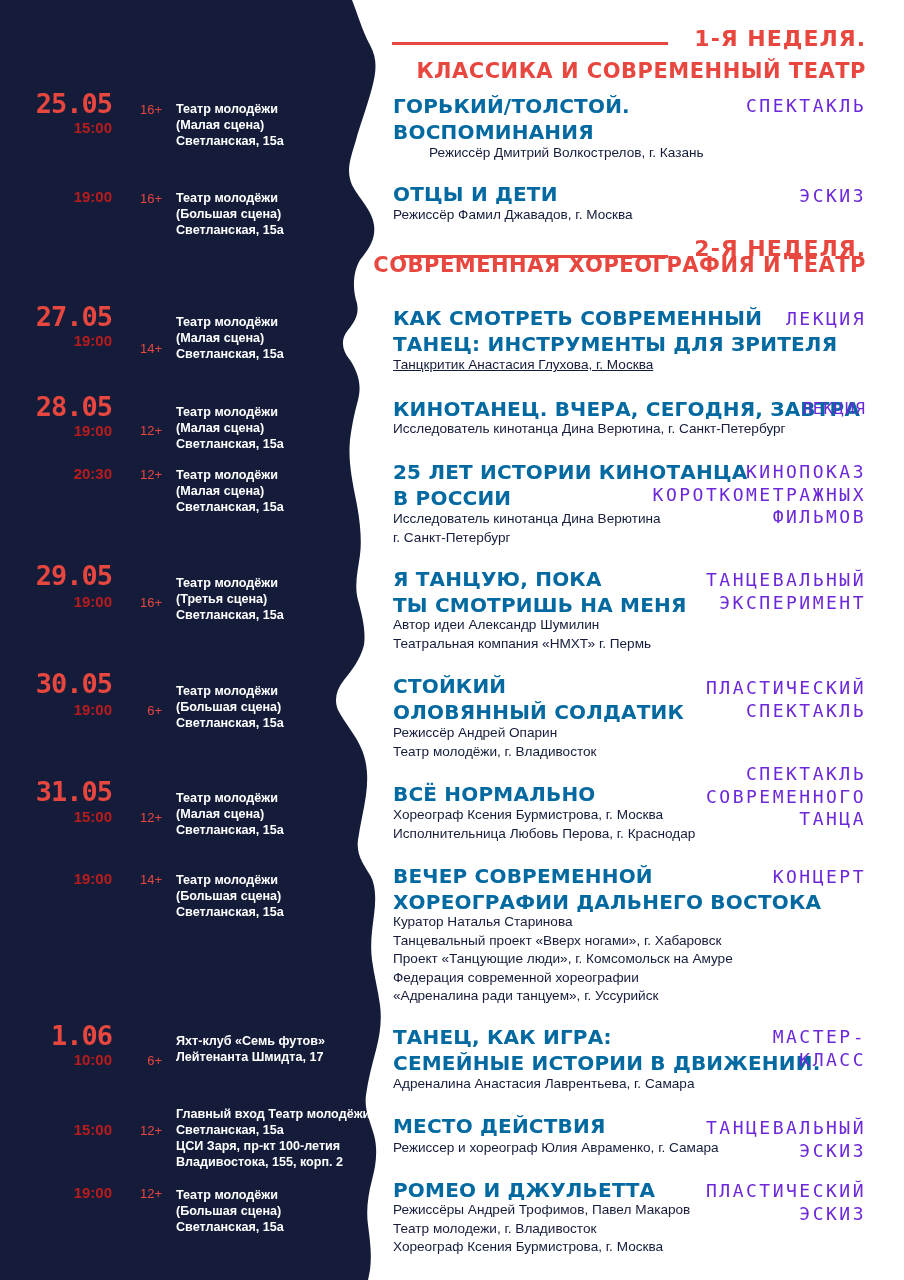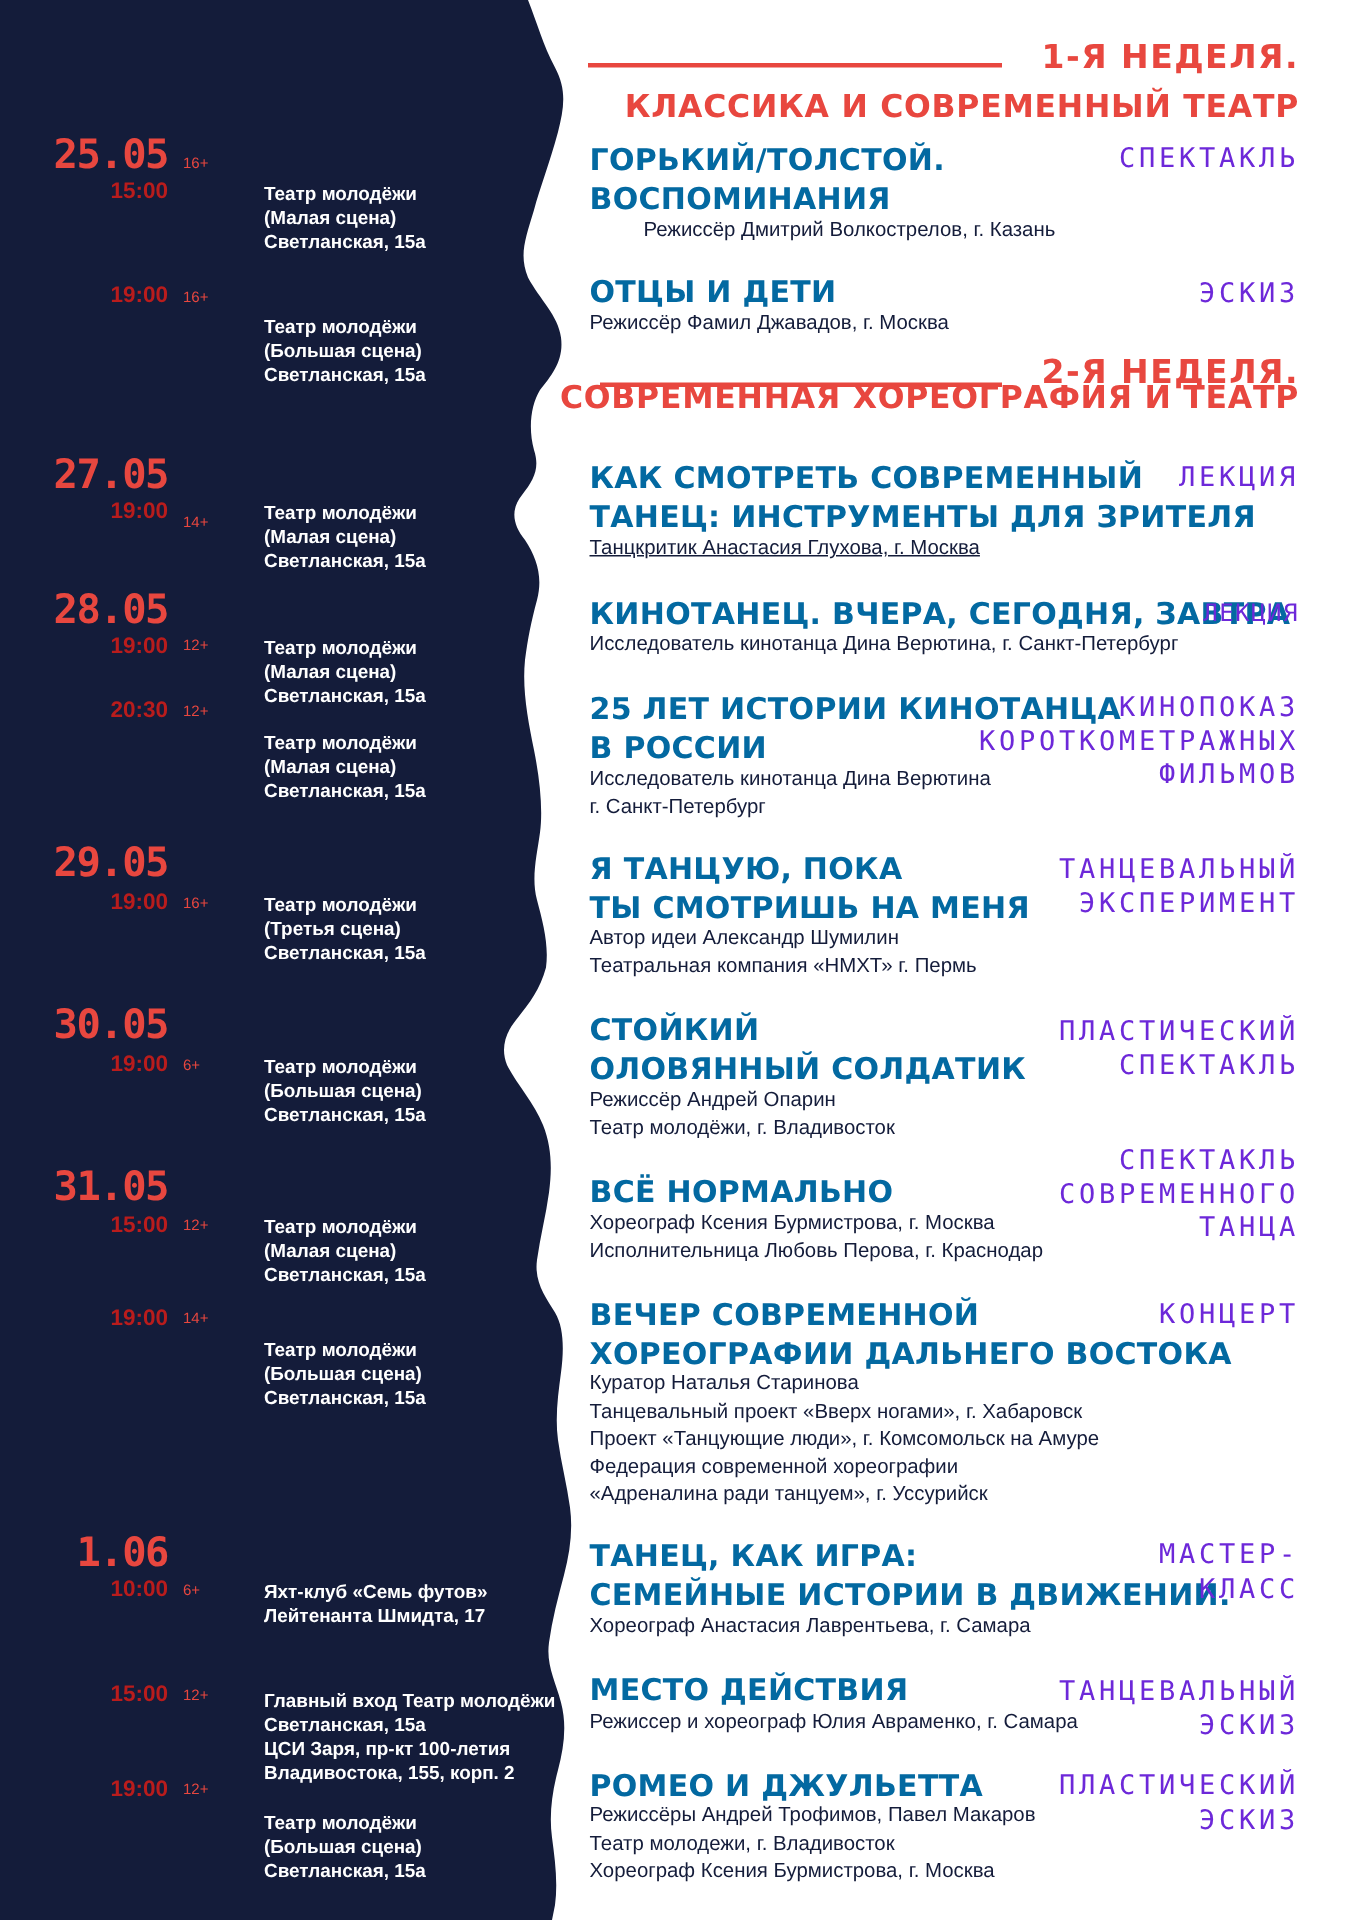--- a/index.html
+++ b/index.html
@@ -2,22 +2,22 @@
 <html><head>
 <meta charset="utf-8">
 <style>
   html, body { margin: 0; padding: 0; }
   body { width: 904px; height: 1280px; position: relative; overflow: hidden; background: #ffffff; font-family: "DejaVu Sans", sans-serif; }
   #bg-wave { position: absolute; left: 0; top: 0; width: 904px; height: 1280px; z-index: 0; }
 
   
   .date { position: absolute; right: 792px; font-family: "DejaVu Sans Mono", monospace; font-weight: bold; color: #e8473f; font-size: 27px; letter-spacing: -1px; line-height: 28px; white-space: nowrap; }
   .time { position: absolute; right: 792px; color: #b91c1c; font-weight: bold; font-size: 15px; line-height: 18px; white-space: nowrap; font-family: "Liberation Sans", sans-serif; }
-  .age { position: absolute; left: 122px; width: 40px; text-align: left; color: #e8473f; font-size: 10px; line-height: 16px; font-family: "Liberation Sans", sans-serif; }
-  .venue { position: absolute; left: 176px; color: #ffffff; font-weight: bold; font-size: 12.6px; line-height: 16px; white-space: pre; font-family: "Liberation Sans", sans-serif; margin-top: 20px; }
+  .age { position: absolute; left: 122px; width: 40px; text-align: right; color: #e8473f; font-size: 13px; line-height: 16px; font-family: "Liberation Sans", sans-serif; }
+  .venue { position: absolute; left: 176px; color: #ffffff; font-weight: bold; font-size: 12.6px; line-height: 16px; white-space: pre; font-family: "Liberation Sans", sans-serif; }
 
   
   .week-line { position: absolute; left: 392px; width: 276px; height: 3px; background: #e8473f; }
   .week-h1 { position: absolute; right: 38px; color: #e8473f; font-size: 22px; font-weight: bold; letter-spacing: 1px; line-height: 26px; white-space: nowrap; font-family: "DejaVu Sans", sans-serif; }
   .week-h2 { position: absolute; right: 38px; color: #e8473f; font-size: 21px; font-weight: bold; letter-spacing: 0.5px; line-height: 26px; white-space: nowrap; font-family: "DejaVu Sans", sans-serif; }
 
   .title { position: absolute; left: 393px; color: #0369a1; font-weight: bold; font-size: 20px; line-height: 26px; white-space: pre; letter-spacing: 0.2px; font-family: "DejaVu Sans", sans-serif; }
   .credit { position: absolute; left: 393px; color: #141c3a; font-size: 13.6px; line-height: 18.5px; white-space: pre; font-family: "Liberation Sans", sans-serif; }
   .etype { position: absolute; right: 38px; text-align: right; color: #6d28d9; font-size: 18px; letter-spacing: 2.5px; line-height: 22.5px; white-space: pre; font-family: "DejaVu Sans Mono", monospace; }
 </style>
@@ -165,21 +165,21 @@
 
 <div>
   <div class="time" style="top:1051px;">10:00</div>
   <div class="age" style="top:1053px;">6+</div>
   <div class="venue" style="top:1033px;">Яхт-клуб «Семь футов»
 Лейтенанта Шмидта, 17</div>
   <div class="title" style="top:1024px;">ТАНЕЦ, КАК ИГРА:
 СЕМЕЙНЫЕ ИСТОРИИ В ДВИЖЕНИИ.</div>
   <div class="etype" style="top:1026px;">МАСТЕР-
 КЛАСС</div>
-  <div class="credit" style="top:1075px;">Хореограф Анастасия Лаврентьева, г. Самара</div>
+  <div class="credit" style="top:1075px;">Адреналина Анастасия Лаврентьева, г. Самара</div>
 </div>
 
 <div>
   <div class="time" style="top:1121px;">15:00</div>
   <div class="age" style="top:1123px;">12+</div>
   <div class="venue" style="top:1106px;">Главный вход Театр молодёжи
 Светланская, 15а
 ЦСИ Заря, пр-кт 100-летия
 Владивостока, 155, корп. 2</div>
   <div class="title" style="top:1113px;">МЕСТО ДЕЙСТВИЯ</div>

